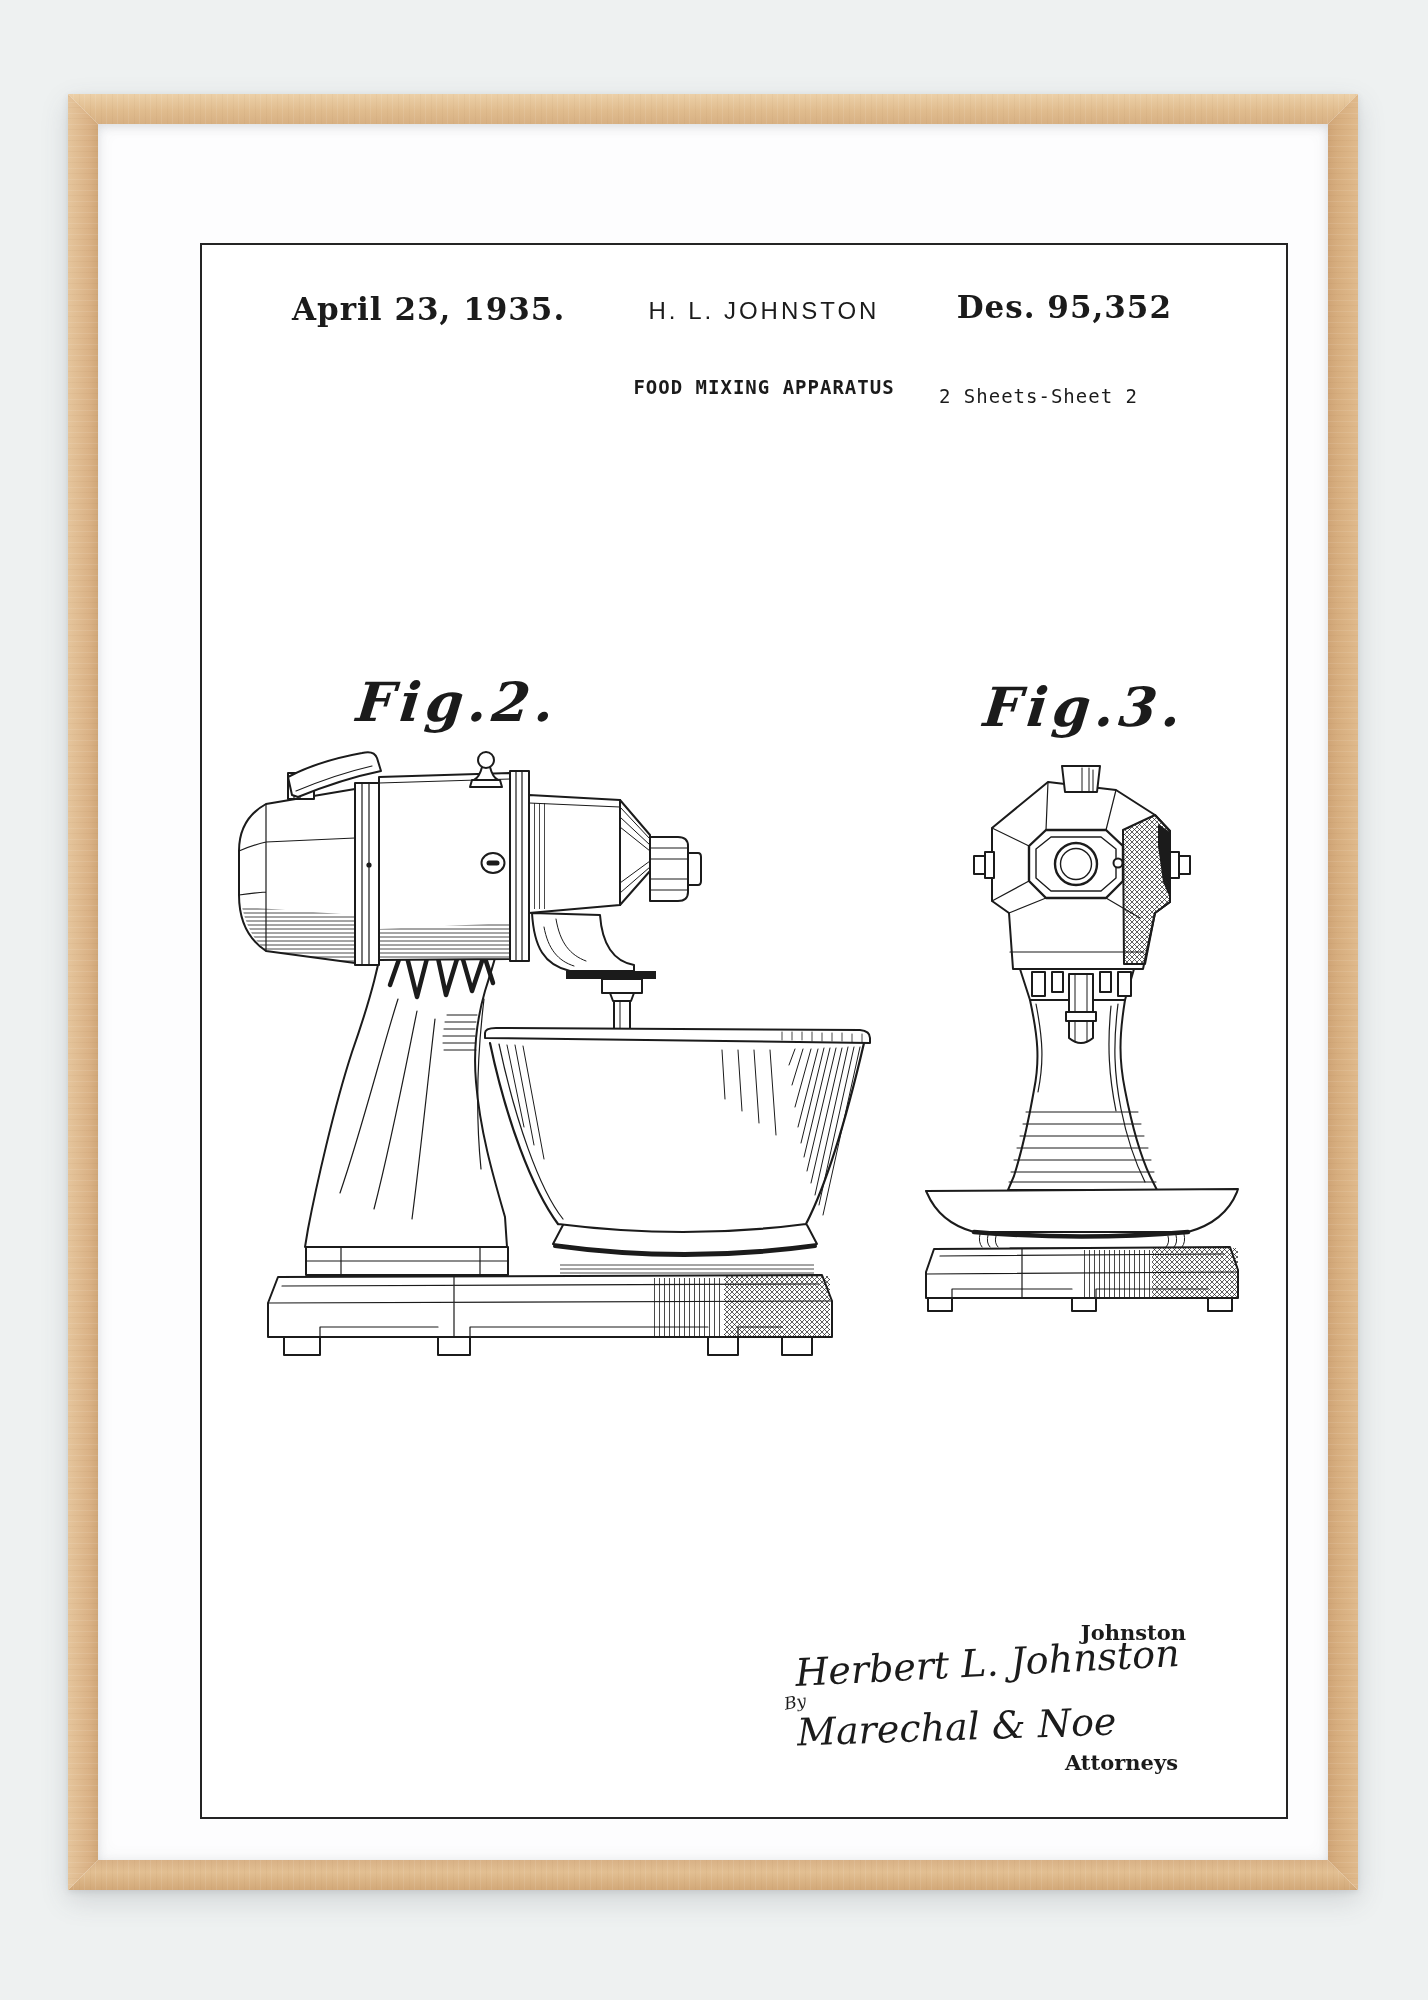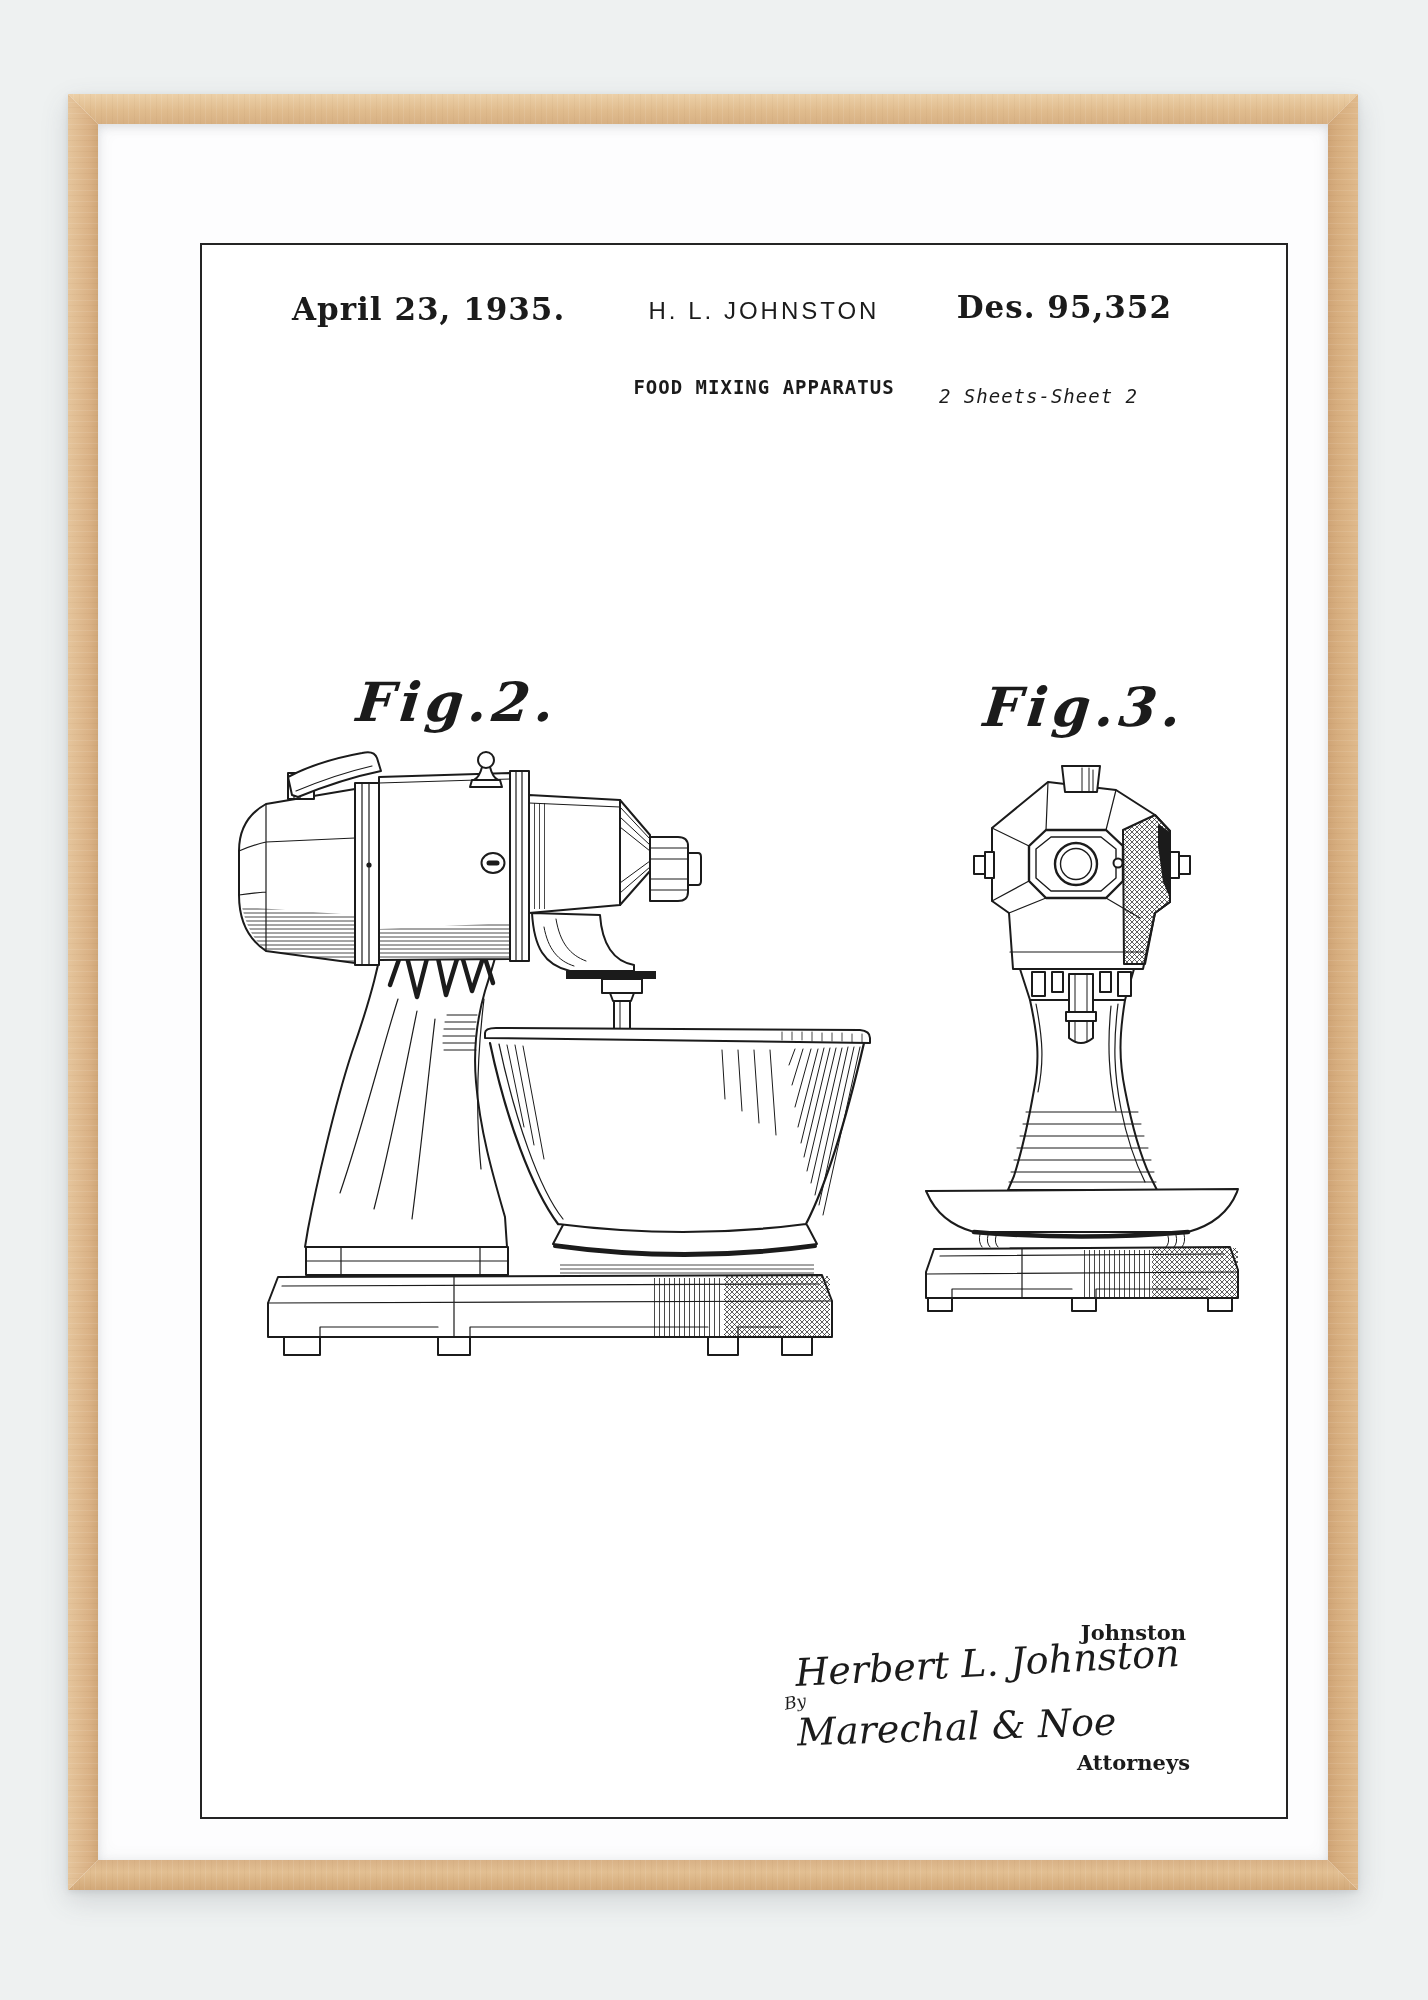--- a/index.html
+++ b/index.html
@@ -37,34 +37,34 @@
 
   .t{position:absolute;white-space:nowrap;}
   .date{left:90px;top:46px;font-size:31px;font-weight:bold;letter-spacing:1px;}
   .pnum{right:114px;top:44px;font-size:31px;font-weight:bold;letter-spacing:1px;}
   .name{left:40px;right:0;top:52px;text-align:center;
         font-family:"Liberation Sans",sans-serif;font-weight:normal;font-size:24px;letter-spacing:3px;}
   .ptitle{left:40px;right:0;top:99px;text-align:center;
         font-family:"DejaVu Sans Mono",monospace;font-weight:bold;font-size:19px;letter-spacing:1px;margin-top:32px;}
   .filed{left:40px;right:0;top:140px;text-align:center;
         font-family:"DejaVu Sans Mono",monospace;font-size:19px;letter-spacing:1px;}
-  .sheets{right:148px;top:140px;font-family:"DejaVu Sans Mono",monospace;font-size:19px;letter-spacing:1px;font-style:italic;}
+  .sheets{right:148px;top:140px;font-family:"DejaVu Sans Mono",monospace;font-size:19px;letter-spacing:1px;}
 
   .figlabel{font-style:italic;font-weight:bold;font-size:54px;letter-spacing:5px;transform:skewX(-6deg);}
   .fig2label{left:155px;top:425px;}
   .fig3label{left:782px;top:430px;}
 
   .fig2art{position:absolute;left:20px;top:502px;width:650px;height:625px;}
   .fig3art{position:absolute;left:720px;top:517px;width:330px;height:560px;}
 
   .inventor-lb{right:100px;top:1375px;font-size:21px;font-weight:bold;}
   .sig1{right:106px;top:1396px;font-size:38px;font-style:italic;transform:rotate(-3deg);}
   .by-lb{left:582px;top:1447px;font-size:17px;font-style:italic;transform:rotate(-10deg);}
   .sig2{right:170px;top:1460px;font-size:38px;font-style:italic;transform:rotate(-2deg);}
-  .attorneys-lb{right:96px;top:1505px;font-size:21px;font-weight:bold;}
+  .attorneys-lb{right:108px;top:1505px;font-size:21px;font-weight:bold;}
 
   svg .ln{fill:none;stroke:#1b1b1b;}
 </style>
 </head>
 <body>
 
 <div class="scene">
   <div class="frame-box">
     <div class="wood top">
         <div class="grain-h"></div>

